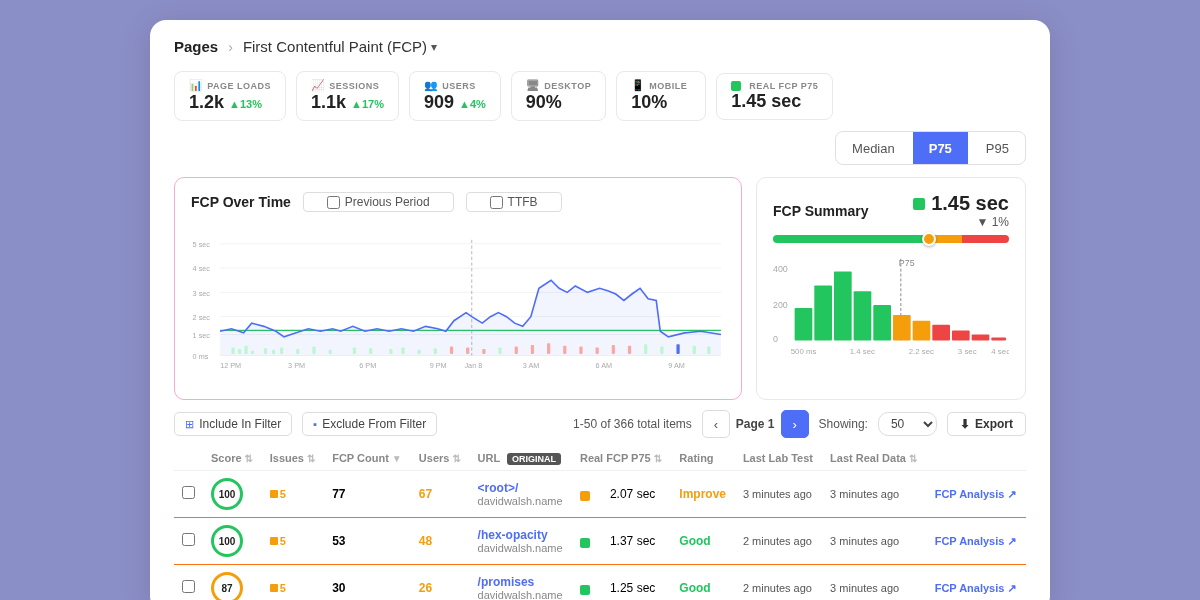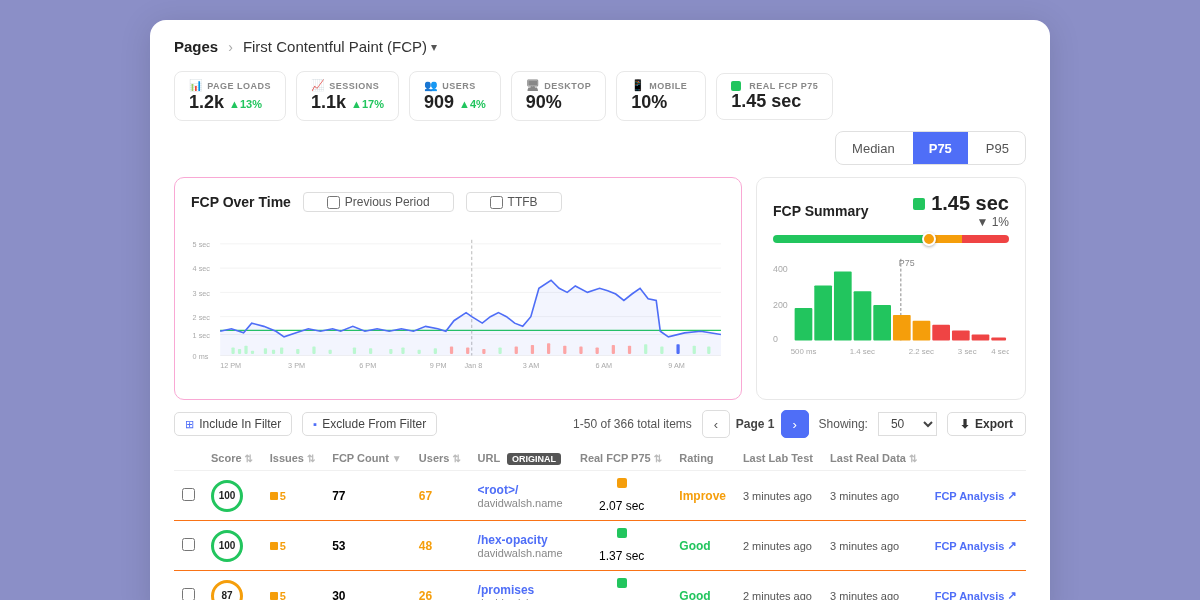--- a/index.html
+++ b/index.html
@@ -250,42 +250,42 @@
       align-items: center;
       gap: 6px;
     }
     .page-btn {
       width: 28px; height: 28px; border-radius: 5px; border: 1px solid #ddd;
       display: flex; align-items: center; justify-content: center; cursor: pointer; font-size: 13px; color: #555; background: #fff;
     }
     .page-btn.active { background: #4f6ef7; color: #fff; border-color: #4f6ef7; }
     .page-label { font-size: 12px; color: #444; font-weight: 600; }
     .showing-select {
-      border: 1px solid #ddd; border-radius: 0; padding: 3px 8px; font-size: 12px; color: #444; background: #fff; cursor: pointer;
+      border: 1px solid #ddd; border-radius: 10px; padding: 3px 8px; font-size: 12px; color: #444; background: #fff; cursor: pointer;
     }
     .export-btn {
       display: flex; align-items: center; gap: 5px; background: #fff; border: 1px solid #ddd; border-radius: 5px; padding: 4px 12px; font-size: 12px; font-weight: 600; color: #333; cursor: pointer;
     }
     
     .data-table { width: 100%; border-collapse: collapse; font-size: 12px; }
     .data-table th {
       text-align: left; padding: 6px 8px; color: #888; font-size: 11px; font-weight: 600; border-bottom: 1px solid #f0f0f0; white-space: nowrap;
     }
     .data-table td { padding: 7px 8px; border-bottom: 1px solid #f97316; vertical-align: middle; }
     .score-circle {
       width: 32px; height: 32px; border-radius: 50%; border: 3px solid #22c55e; display: flex; align-items: center; justify-content: center;
       font-size: 10px; font-weight: 700; color: #222;
     }
     .score-circle.orange { border-color: #f59e0b; }
     .score-circle.green { border-color: #22c55e; }
     .issue-count { color: #f59e0b; font-size: 11px; font-weight: 600; display: flex; align-items: center; gap: 2px; }
     .issue-sq { width: 8px; height: 8px; background: #f59e0b; border-radius: 1px; display: inline-block; }
     .url-link { color: #4f6ef7; font-weight: 600; font-size: 12px; }
     .url-domain { color: #888; font-size: 11px; }
-    .fcp-val-green { display: flex; align-items: center; gap: 11px; flex-direction: column; }
+    .fcp-val-green { display: flex; align-items: flex-end; gap: 20px; }
     .fcp-sq { width: 10px; height: 10px; border-radius: 2px; display: inline-block; }
     .fcp-sq.green { background: #22c55e; }
     .fcp-sq.yellow { background: #f59e0b; }
     .rating-improve { color: #f59e0b; font-weight: 700; font-size: 12px; }
     .rating-good { color: #22c55e; font-weight: 700; font-size: 12px; }
     .lab-text { color: #555; font-size: 11px; }
     .fcp-analysis { color: #4f6ef7; font-size: 11px; font-weight: 600; display: flex; align-items: center; gap: 3px; cursor: pointer; }
     .sort-icon { color: #bbb; font-size: 10px; }
     .checkbox-col { width: 20px; }
     .col-sort { cursor: pointer; display: flex; align-items: center; gap: 3px; }

